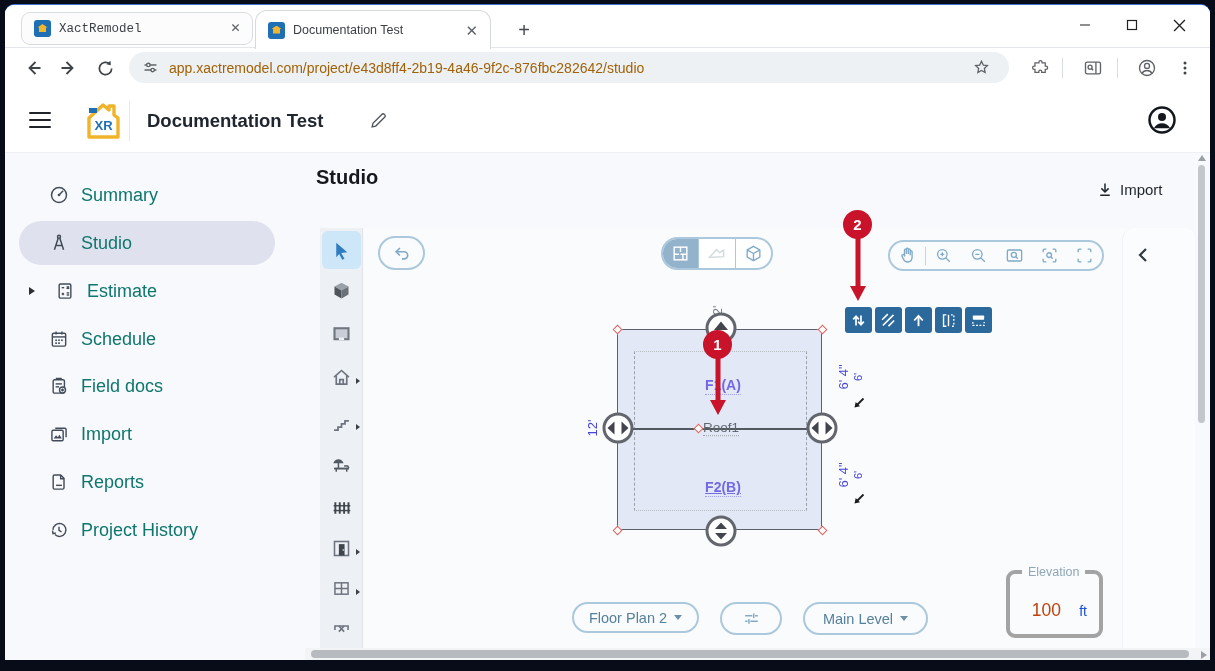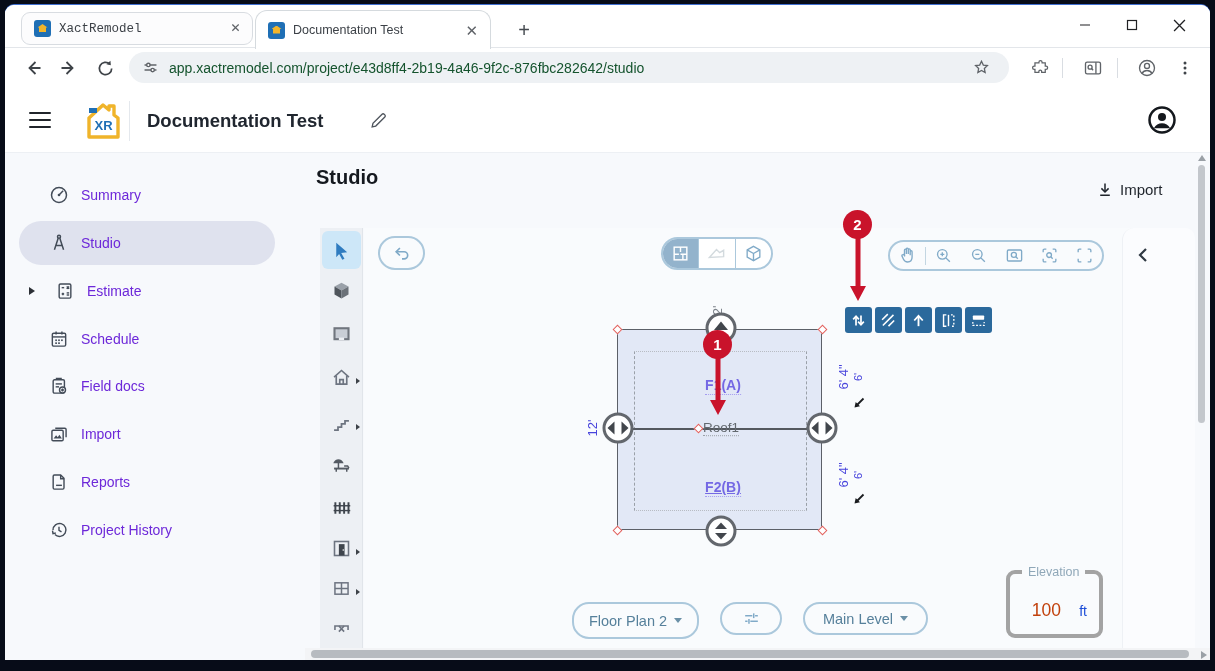--- a/index.html
+++ b/index.html
@@ -19,39 +19,39 @@
   .tab-close { font-size:15px; color:#5f6368; line-height:1; padding:2px; }
   .favicon { width:17px; height:17px; background:#1f6fb5; border-radius:3px; position:relative; flex:0 0 auto; }
   .favicon::after { content:""; position:absolute; left:3.5px; top:4px; width:10px; height:8px; background:#f2b52b; clip-path:polygon(50% 0,100% 45%,85% 45%,85% 100%,15% 100%,15% 45%,0 45%); }
   .newtab { position:absolute; left:505px; top:11px; width:28px; height:28px; display:flex; align-items:center; justify-content:center; color:#44494f; font-size:20px; border-radius:50%; }
   .winbtn { position:absolute; top:2px; width:44px; height:36px; display:flex; align-items:center; justify-content:center; }
 
   
   .navbar { position:absolute; left:0; top:43px; width:100%; height:40px; background:#fff; }
   .navicon { position:absolute; top:4px; width:32px; height:32px; display:flex; align-items:center; justify-content:center; border-radius:50%; }
   .urlbar { position:absolute; left:124px; top:4px; width:880px; height:31px; background:#eef1f4; border-radius:16px; display:flex; align-items:center; }
-  .url-text { font-size:14px; color:#14532d; margin-left:10px; white-space:nowrap; }
+  .url-text { font-size:14px; color:#a16207; margin-left:10px; white-space:nowrap; }
   .vsep { position:absolute; top:10px; width:1px; height:20px; background:#d9dde2; }
 
   
   .appheader { position:absolute; left:0; top:83px; width:100%; height:65px; background:#fff; border-bottom:1px solid #edf0f4; }
   .hamburger { position:absolute; left:24px; top:22px; width:22px; height:20px; display:flex; flex-direction:column; justify-content:space-between; padding:2px 0; }
   .hamburger span { display:block; height:2.4px; background:#20242a; border-radius:2px; }
   .logo { position:absolute; left:76px; top:12px; }
   .hdr-div { position:absolute; left:124px; top:13px; width:1px; height:40px; background:#e4e8ed; }
   .proj-title { position:absolute; left:142px; top:0; height:65px; display:flex; align-items:center; font-size:18.5px; font-weight:700; color:#20262f; }
   .pencil { position:absolute; left:364px; top:23px; }
   .address { position:absolute; left:412px; top:0; height:65px; display:flex; align-items:center; font-size:15px; color:#373f4a; }
   .user-avatar { position:absolute; left:1142px; top:17px; }
 
   
   .body { position:absolute; left:0; top:148px; width:100%; height:507px; background:#f7f9fc; }
 
   
-  .side-item { position:absolute; left:14px; width:256px; height:44px; display:flex; align-items:center; border-radius:22px; color:#6d28d9; font-size:14px; }
+  .side-item { position:absolute; left:14px; width:256px; height:44px; display:flex; align-items:center; border-radius:22px; color:#0f766e; font-size:18px; }
   .side-item.active { background:#dfe2ee; }
   .side-icon { position:absolute; left:30px; width:20px; height:20px; }
   .side-label { position:absolute; left:62px; }
   .expander { position:absolute; left:10px; width:0; height:0; border-left:6px solid #2b2f35; border-top:4.5px solid transparent; border-bottom:4.5px solid transparent; }
 
   
   .studio-title { position:absolute; left:311px; top:13px; font-size:20px; font-weight:700; color:#15191f; }
   .import-btn { position:absolute; left:1092px; top:28px; display:flex; align-items:center; gap:7px; font-size:15px; color:#1f242b; }
 
   
@@ -632,21 +632,21 @@
           </svg>
         <div class="slope-group" style="left:487px; top:247px;" data-interactable="false">
           <span class="slope-rise" data-interactable="false">6' 4"</span>
           <span class="slope-run" data-interactable="false">6'</span>
         </div>
         <svg class="slope-arrow" style="left:488px; top:264px;" width="14" height="14" viewBox="0 0 14 14" data-interactable="false">
             <line x1="11.5" y1="2.5" x2="5" y2="9" stroke="#1a1c1f" stroke-width="1.8"></line>
             <polygon points="2.5,11.5 8,10.3 3.7,6" fill="#1a1c1f"></polygon>
           </svg>
 
-        <div class="pillbtn" style="left:208px; top:374px; width:127px; height:37px;" data-interactable="true">
+        <div class="pillbtn" style="left:208px; top:374px; width:127px; height:31px;" data-interactable="true">
           <span data-interactable="false">Floor Plan 2</span>
           <span style="width:0;height:0;border-top:5px solid #6b90a7;border-left:4.5px solid transparent;border-right:4.5px solid transparent;" data-interactable="false"></span>
         </div>
         <div class="pillbtn" style="left:356px; top:374px; width:62px; height:33px;" data-interactable="true">
           <svg width="19" height="19" viewBox="0 0 24 24" data-interactable="false">
               <g stroke="#80aac8" stroke-width="1.9" fill="none">
                 <line x1="4" y1="8.5" x2="13" y2="8.5"></line>
                 <line x1="16.5" y1="8.5" x2="20" y2="8.5"></line>
                 <line x1="14.8" y1="5.5" x2="14.8" y2="11.5"></line>
                 <line x1="4" y1="15.5" x2="7" y2="15.5"></line>

